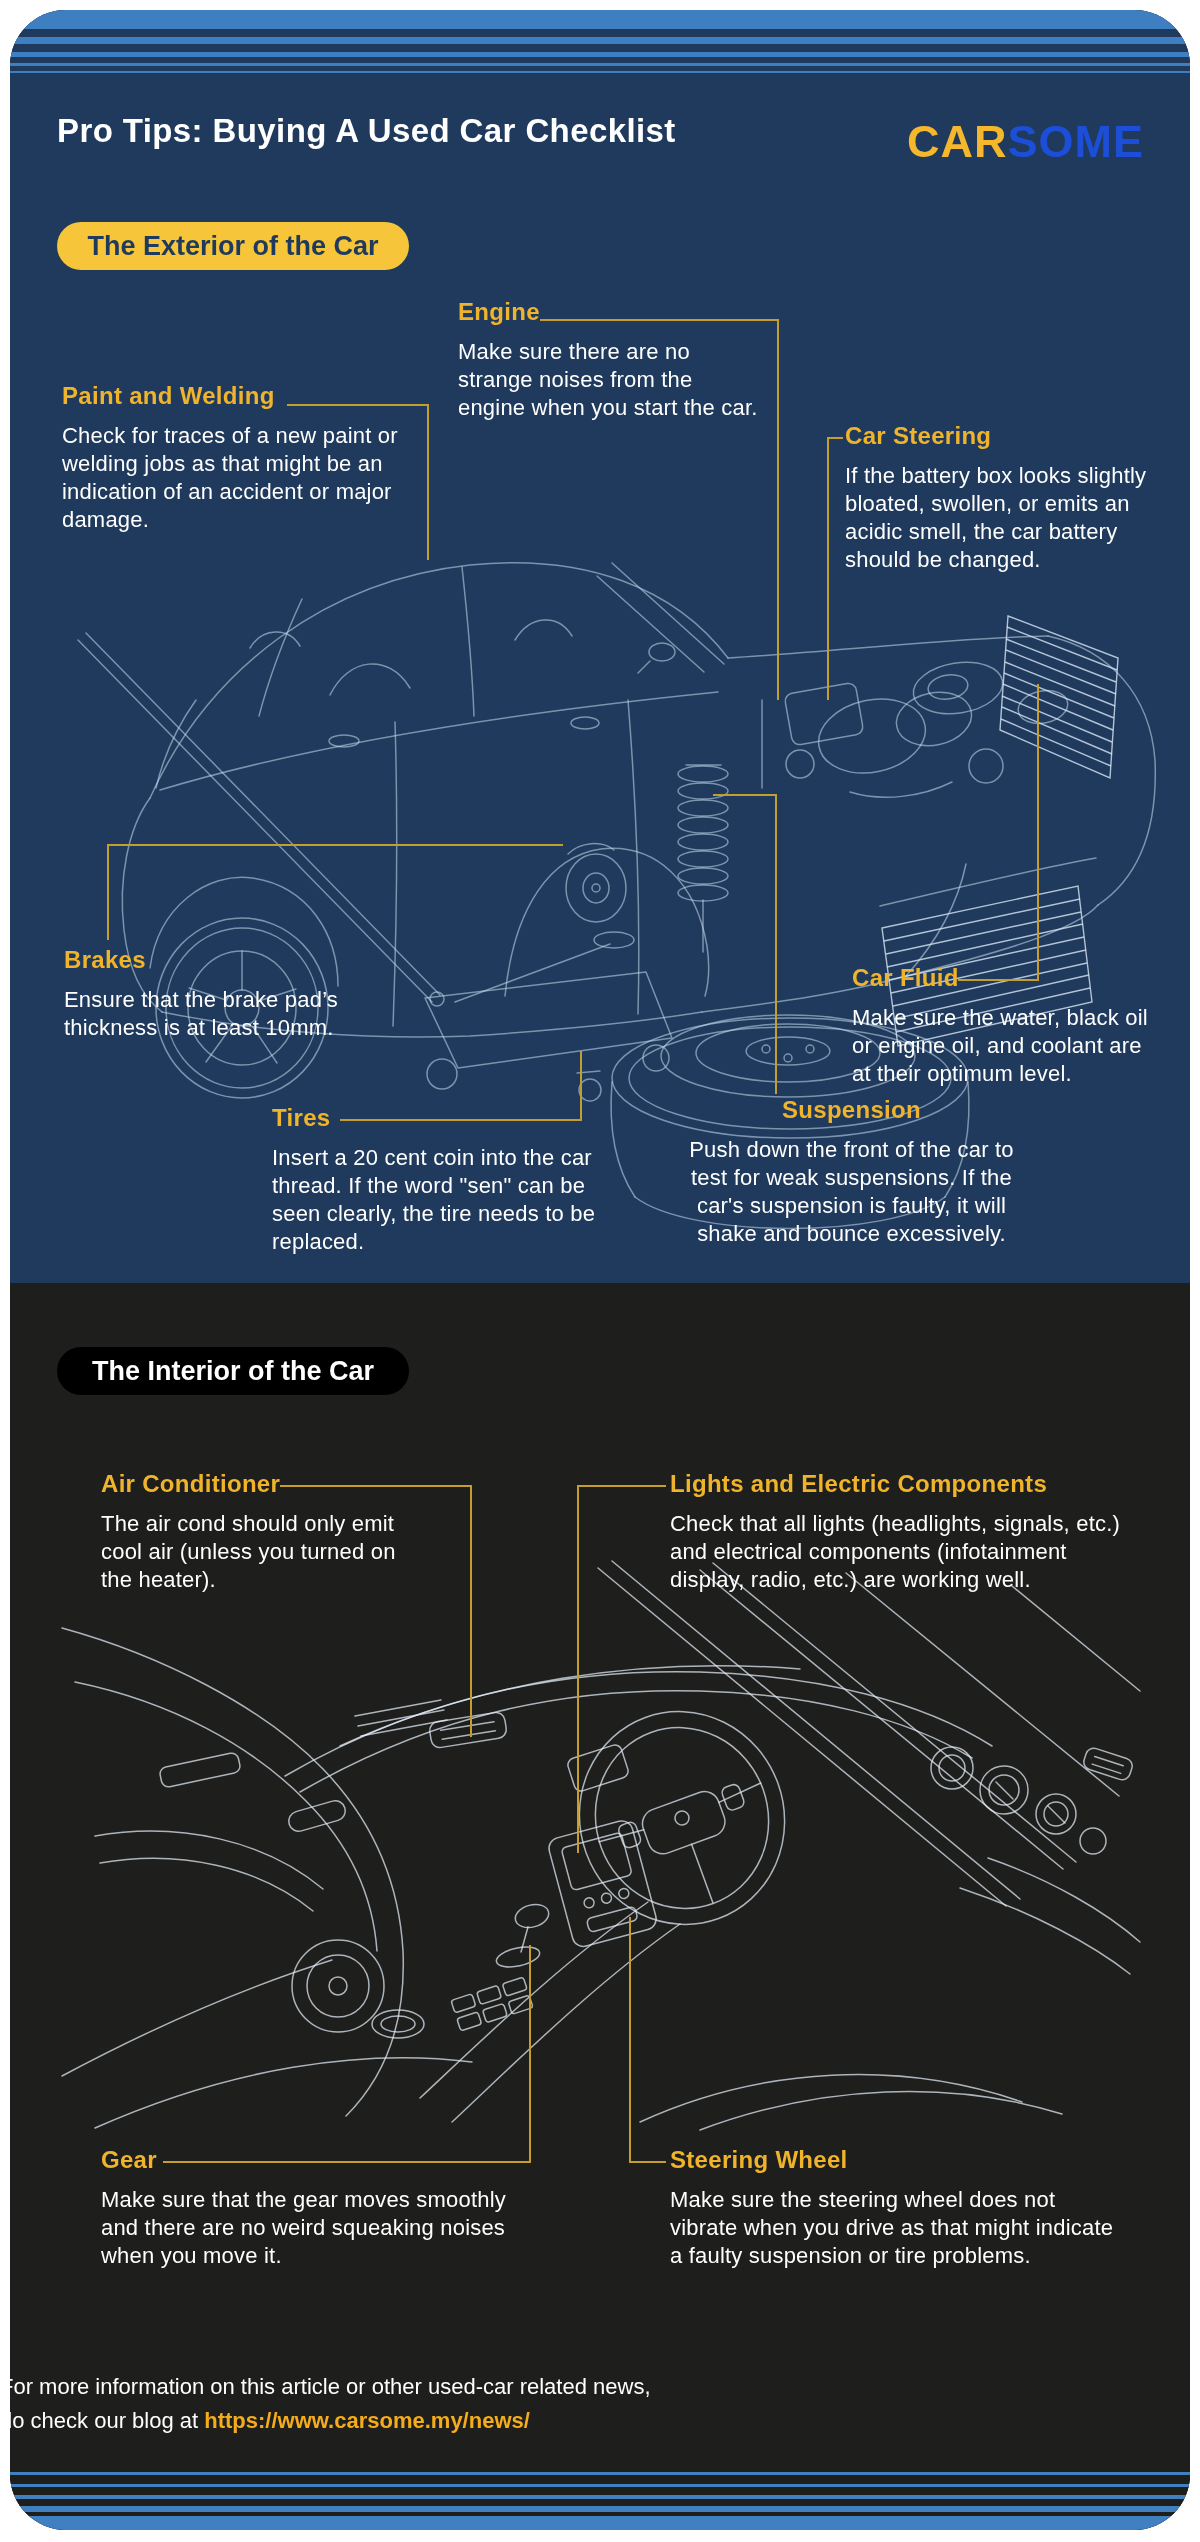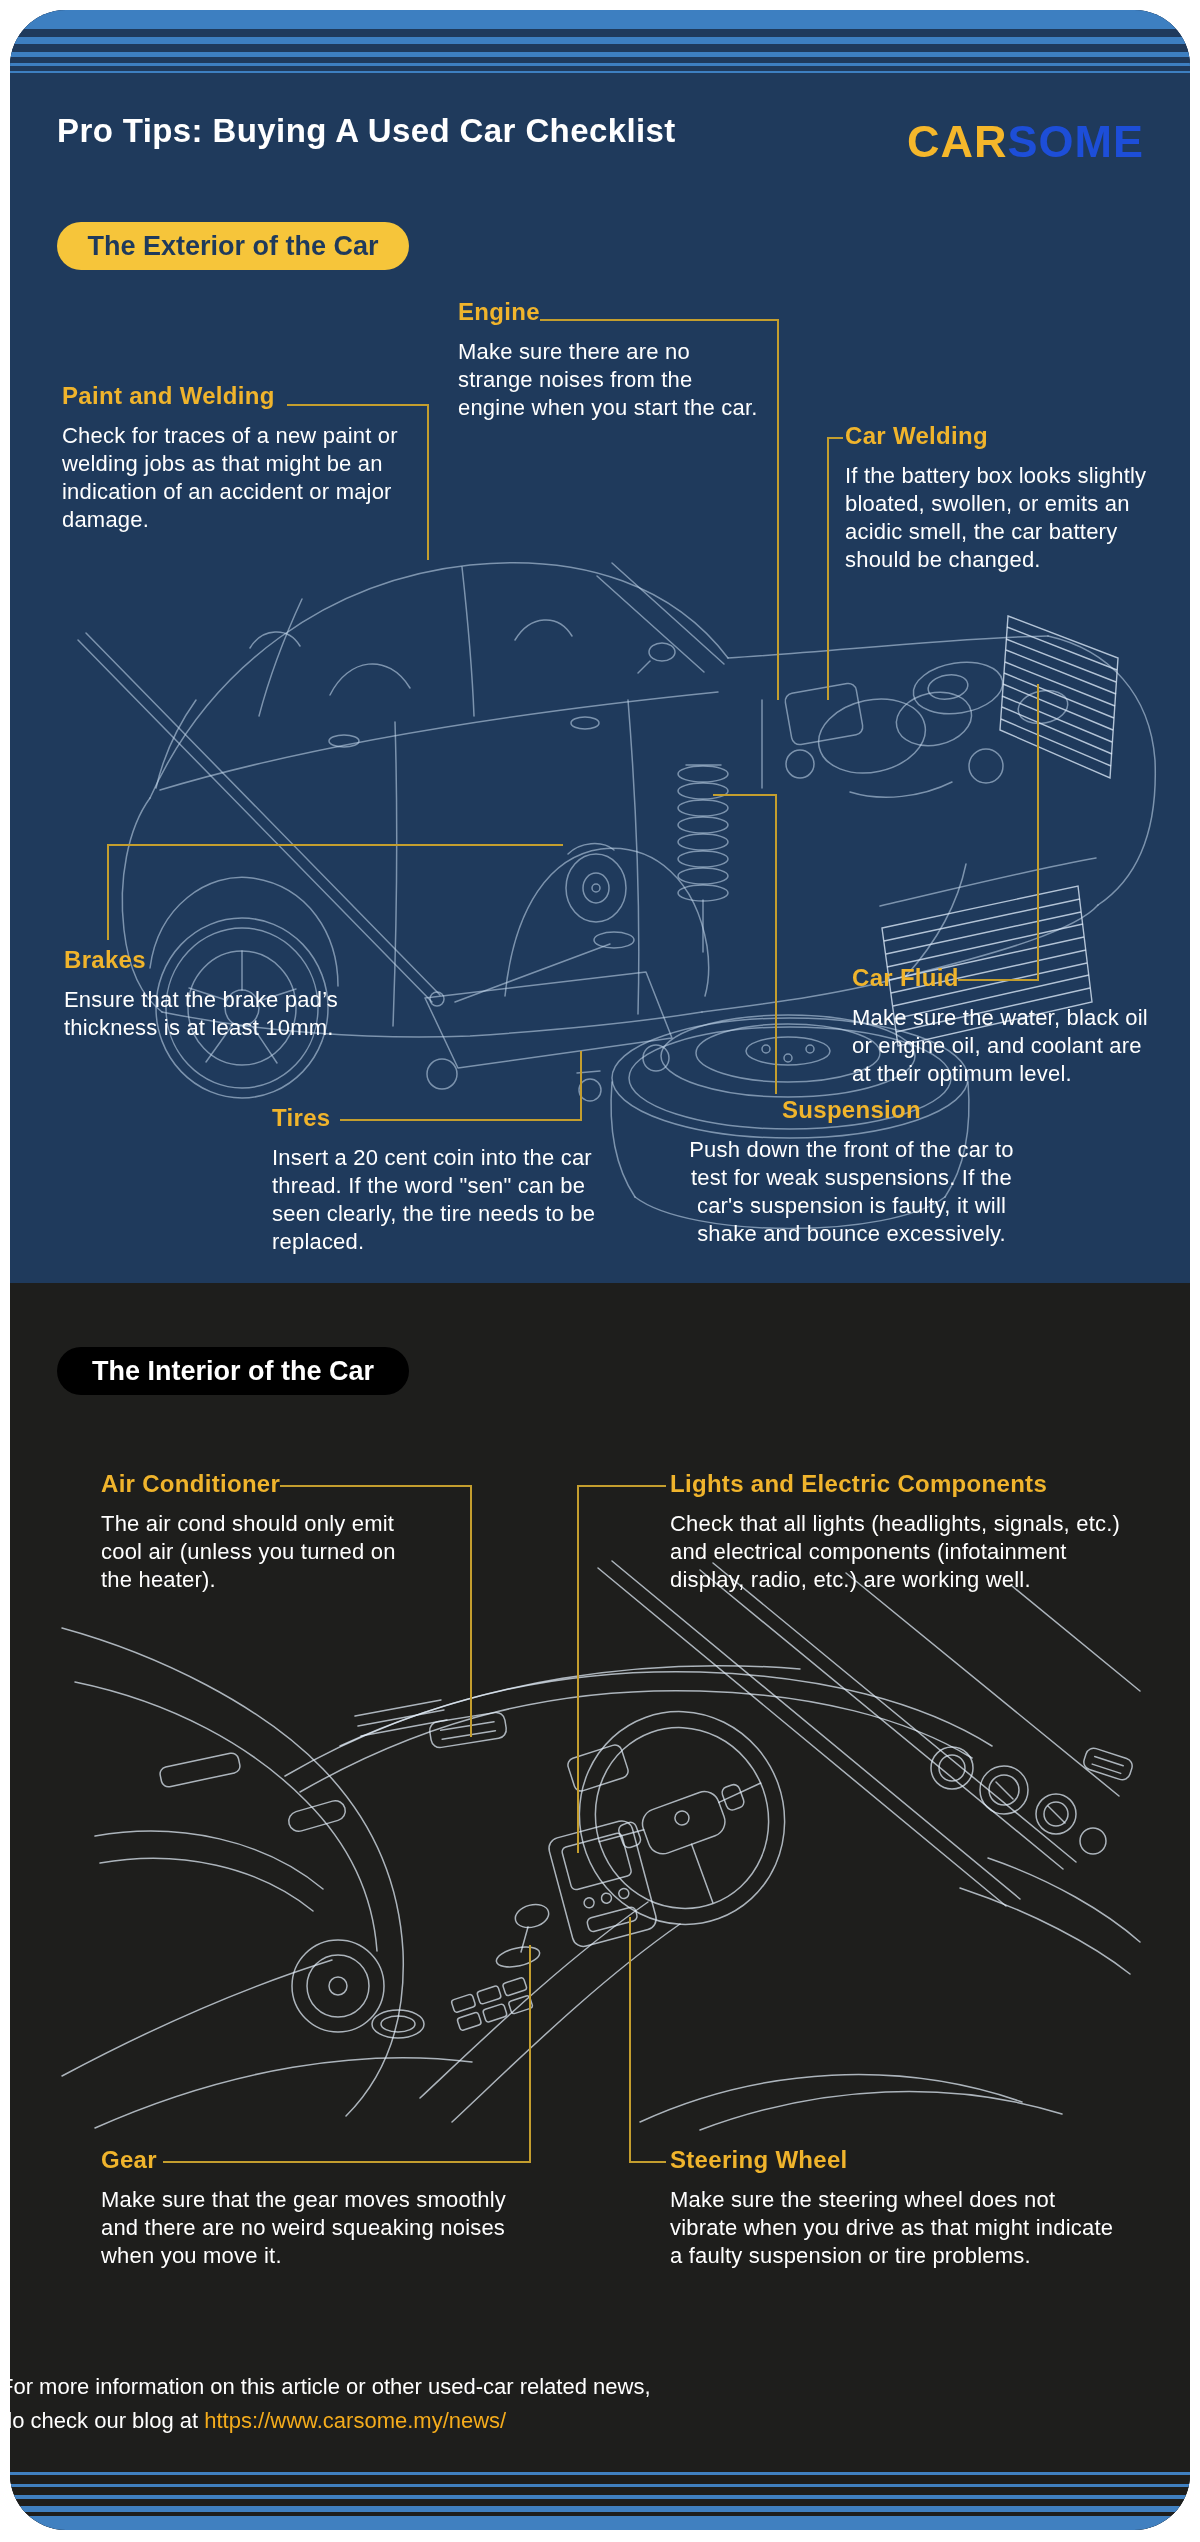--- a/index.html
+++ b/index.html
@@ -42,21 +42,21 @@
   .badge {
     position:absolute; left:57px; width:352px; height:48px; border-radius:24px;
     font-size:27px; font-weight:bold; text-align:center; line-height:48px;
   }
   .badge-exterior { top:222px; background:#F6C53A; color:#1F3A5C; }
   .badge-interior { top:1347px; background:#000000; color:#FFFFFF; }
   .tip { position:absolute; }
   .tip h3 { margin:0 0 12px 0; font-size:24px; font-weight:bold; color:#F0B42C; letter-spacing:0.3px; }
   .tip p  { margin:0; font-size:22px; line-height:28px; color:#FFFFFF; white-space:pre-line; letter-spacing:0.2px; }
   .footer { position:absolute; left:0; right:0; top:2370px; text-align:left; color:#FFFFFF; font-size:22px; line-height:34px; }
-  .footer .link { color:#F5AC1C; font-weight:normal; text-decoration:none; }
+  .footer .link { color:#F5AC1C; font-weight:bold; text-decoration:none; }
 </style>
 </head>
 <body>
 
 <div class="page">
 
   <div class="card">
     <div class="section-exterior"></div>
     <div class="section-interior"></div>
     <div class="stripes-top"></div>
@@ -287,21 +287,21 @@
 engine when you start the car.</p>
     </div>
     <div class="tip" style="left:62px; top:382px; width:345px;">
       <h3>Paint and Welding</h3>
       <p>Check for traces of a new paint or
 welding jobs as that might be an
 indication of an accident or major
 damage.</p>
     </div>
     <div class="tip" style="left:845px; top:422px; width:310px;">
-      <h3>Car Welding</h3>
+      <h3>Car Steering</h3>
       <p>If the battery box looks slightly
 bloated, swollen, or emits an
 acidic smell, the car battery
 should be changed.</p>
     </div>
     <div class="tip" style="left:64px; top:946px; width:310px;">
       <h3>Brakes</h3>
       <p>Ensure that the brake pad’s
 thickness is at least 10mm.</p>
     </div>

